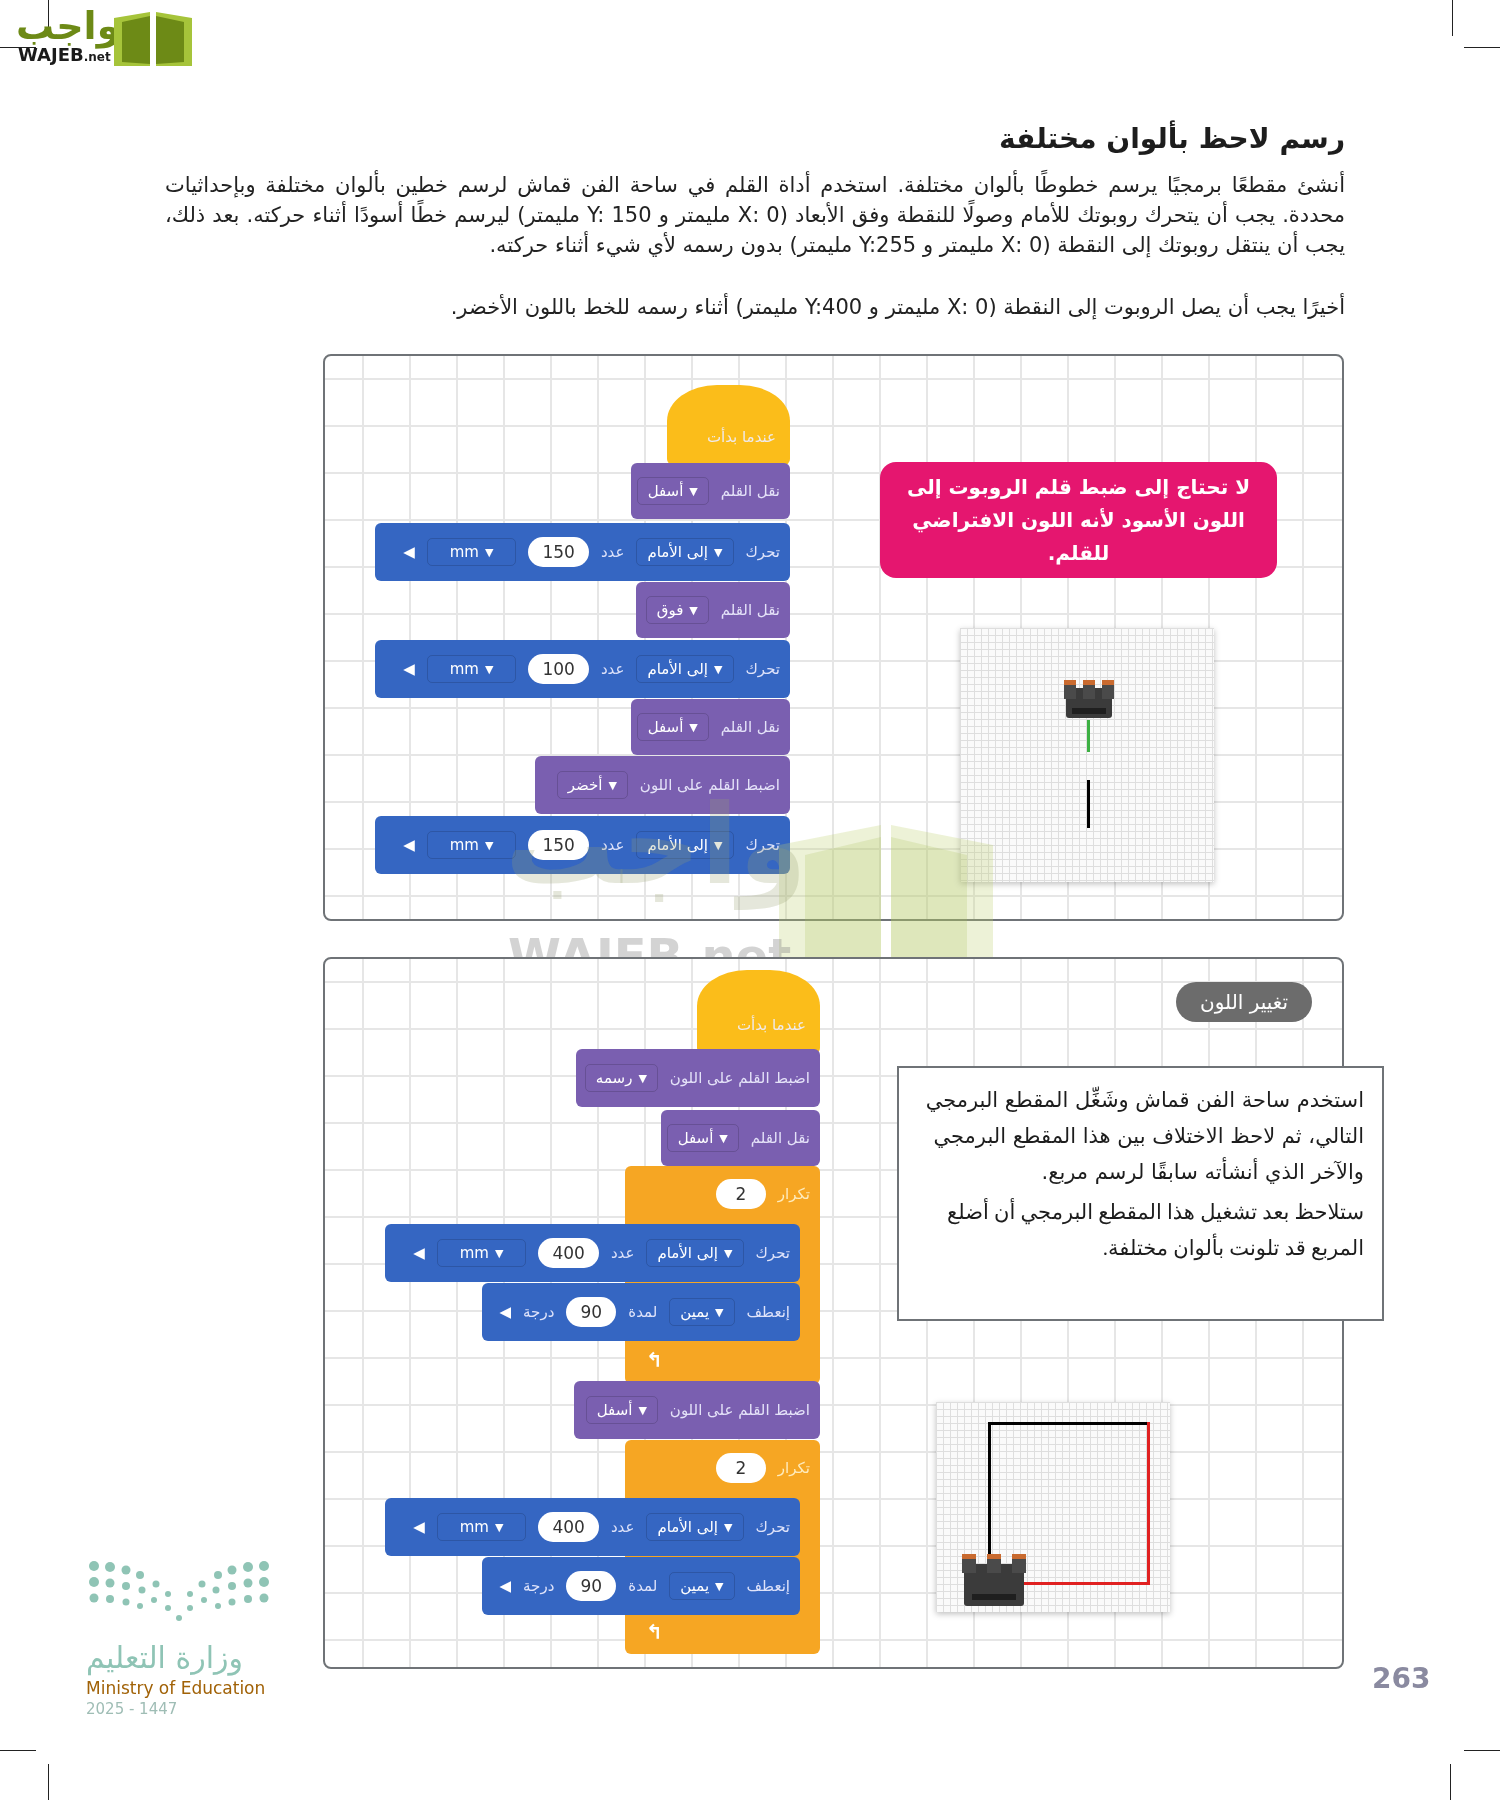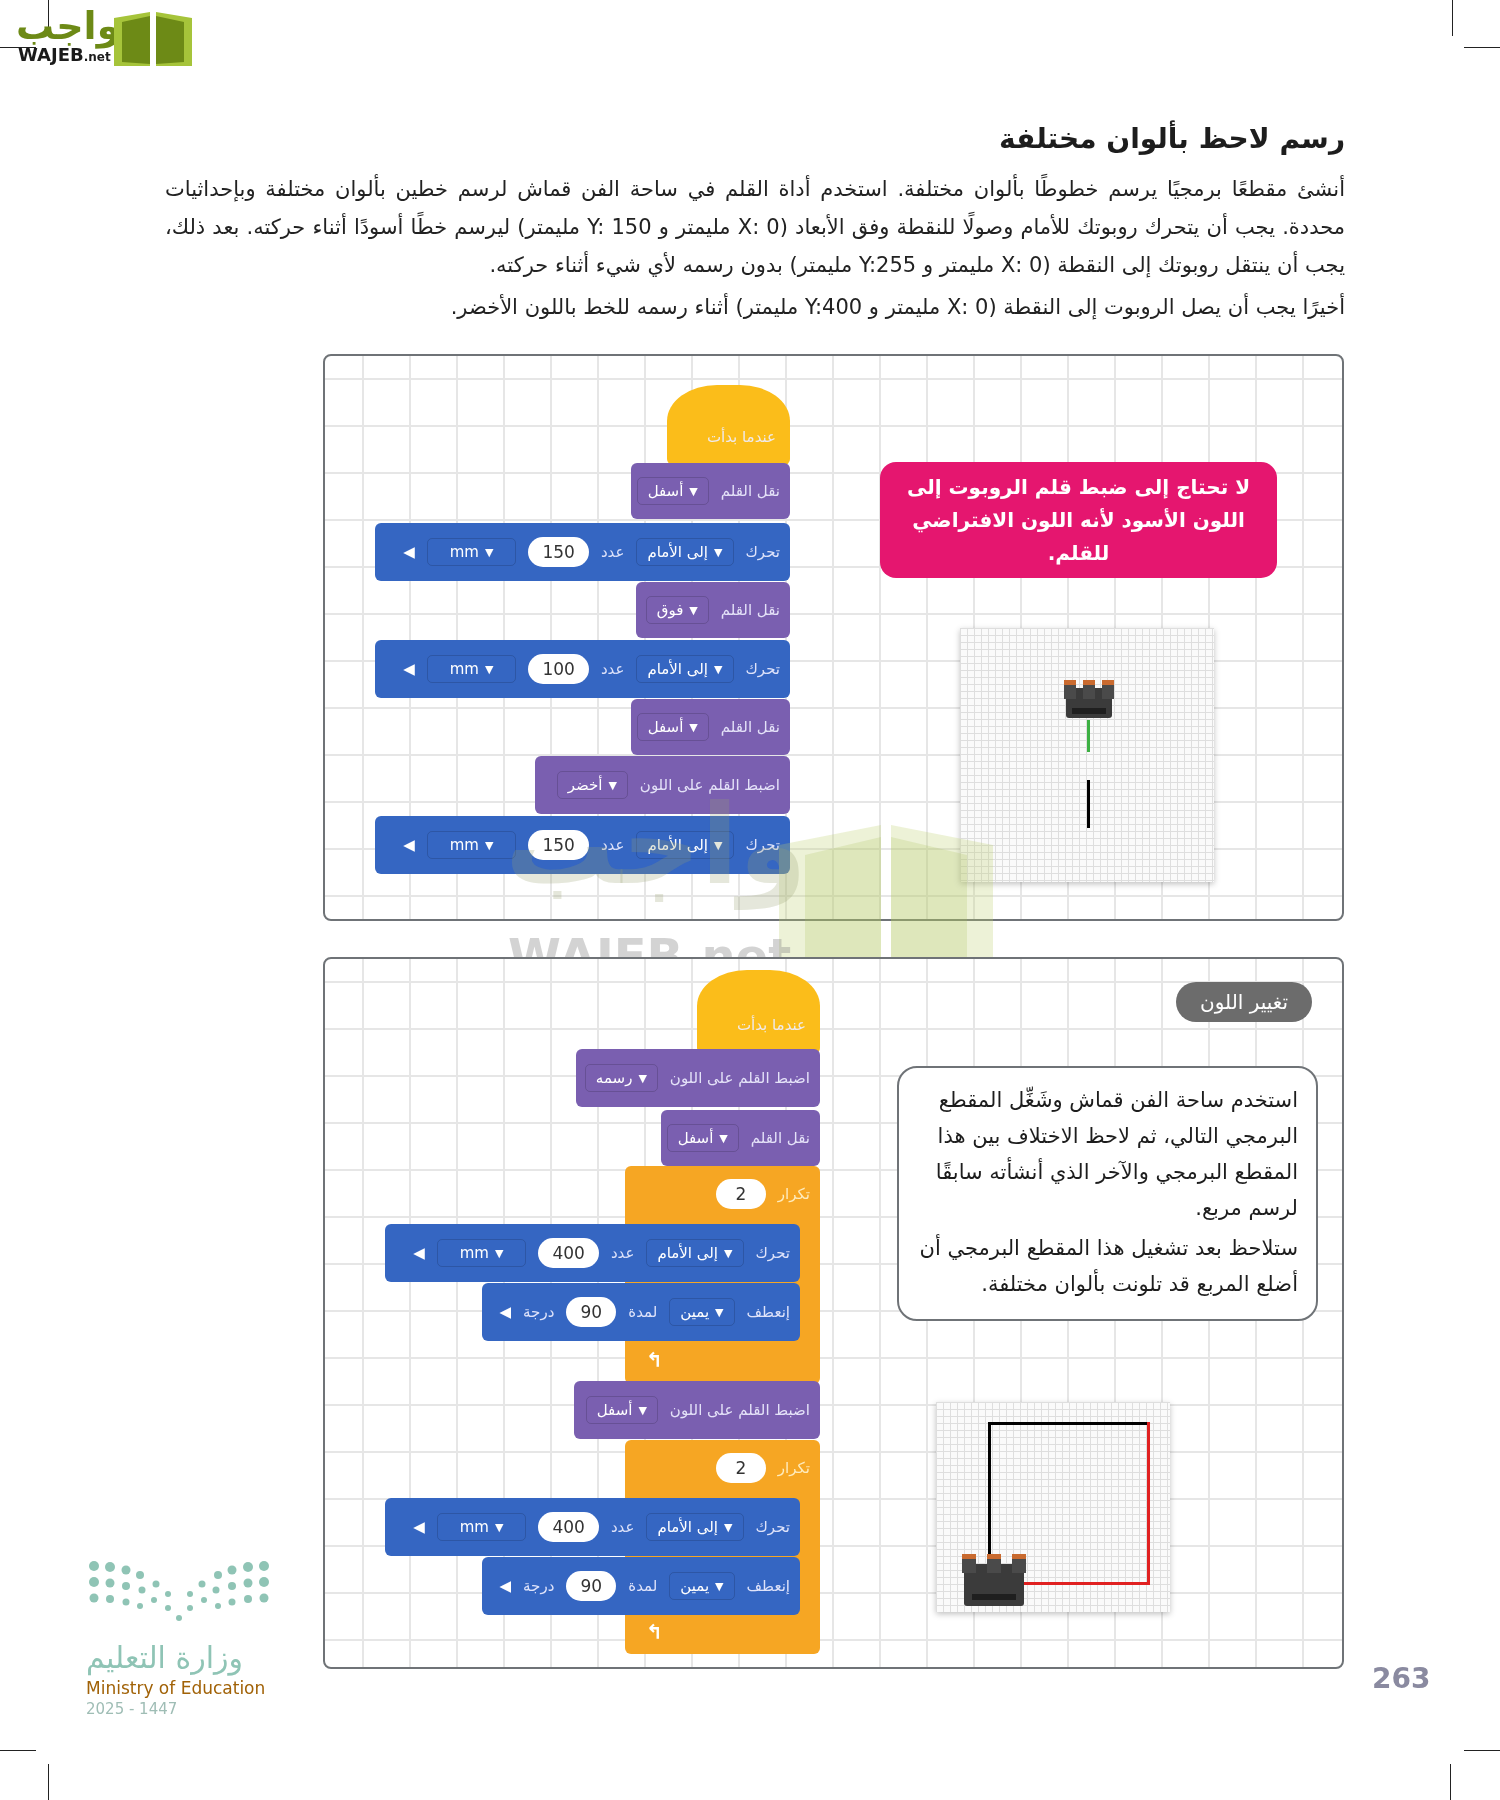--- a/index.html
+++ b/index.html
@@ -8,21 +8,21 @@
   
   .crop{position:absolute;background:#222;}
   
   .logo{left:8px;top:4px;width:180px;height:64px;}
   .logo-ar{position:absolute;left:8px;top:0;font-size:38px;font-weight:bold;color:#6d8a16;line-height:44px;direction:rtl;}
   .logo-en{position:absolute;left:10px;top:40px;font-size:15px;font-weight:bold;color:#1b1b1b;letter-spacing:0;}
   .logo-en span{font-size:12px;}
   .logo-book{position:absolute;left:104px;top:4px;width:82px;height:60px;}
   
   .title{right:155px;top:122px;font-size:28px;font-weight:bold;direction:rtl;text-align:right;color:#1d1d1d;}
-  .para{right:155px;top:170px;width:1180px;font-size:21px;line-height:38px;direction:rtl;text-align:justify;text-align-last:right;color:#222;}
+  .para{right:155px;top:170px;width:1180px;font-size:21px;line-height:30px;direction:rtl;text-align:justify;text-align-last:right;color:#222;}
   .para2{right:155px;top:290px;width:1180px;font-size:21px;line-height:35px;direction:rtl;text-align:right;color:#222;}
   
   .panel{position:absolute;border:2px solid #6f7377;border-radius:8px;box-sizing:border-box;
     background-color:#fff;
     background-image:linear-gradient(#e6e6e6 2px,transparent 2px),linear-gradient(90deg,#e6e6e6 2px,transparent 2px);
     background-size:47px 47px;background-position:-10px 22px;overflow:hidden;}
   .p1{left:323px;top:354px;width:1021px;height:567px;}
   .p2{left:323px;top:957px;width:1021px;height:712px;}
   
   .blk{position:absolute;box-sizing:border-box;display:flex;flex-direction:row-reverse;align-items:center;gap:12px;padding:0 10px;direction:ltr;color:#fff;font-size:15px;border-radius:6px;}
@@ -32,23 +32,23 @@
   .ctl{background:#f6a623;}
   .lbl{white-space:nowrap;color:#eef;opacity:.92;}
   .dd{display:flex;align-items:center;gap:6px;padding:4px 10px;border-radius:5px;border:1px solid rgba(0,0,0,.15);white-space:nowrap;}
   .caret{font-size:11px;}
   .num{background:#fff;color:#333;border-radius:18px;padding:5px 14px;font-size:17px;min-width:22px;text-align:center;}
   .tri{font-size:15px;}
   .loop-arrow{position:absolute;color:#fff;font-size:20px;font-weight:bold;}
   
   .pink{position:absolute;left:880px;top:462px;width:397px;height:116px;background:#e5166f;border-radius:16px;color:#fff;font-size:20px;font-weight:bold;line-height:33px;text-align:center;direction:rtl;display:flex;align-items:center;justify-content:center;padding:0 18px;box-sizing:border-box;}
   .pill{position:absolute;left:1176px;top:982px;width:136px;height:40px;background:#6c6c6c;border-radius:20px;color:#fff;font-size:20px;display:flex;align-items:center;justify-content:center;direction:rtl;}
-  .notebox{position:absolute;left:897px;top:1066px;width:421px;height:255px;border:2px solid #6f7377;border-radius:20px;background:#fff;box-sizing:border-box;padding:14px 18px;direction:rtl;text-align:right;font-size:21px;line-height:36px;color:#1d1d1d;}
+  .notebox{position:absolute;left:897px;top:1066px;width:487px;height:255px;border:2px solid #6f7377;border-radius:0;background:#fff;box-sizing:border-box;padding:14px 18px;direction:rtl;text-align:right;font-size:21px;line-height:36px;color:#1d1d1d;}
   .notebox p{margin:0;}
-  .notebox p+p{margin-top:4px;}
+  .notebox p+p{margin-top:4px;font-family:Liberation Serif, serif;}
   
   .stage{position:absolute;background-color:#fafafa;
     background-image:linear-gradient(#dedede 1px,transparent 1px),linear-gradient(90deg,#dedede 1px,transparent 1px);
     background-size:7px 7px;box-shadow:0 2px 6px rgba(0,0,0,.25);}
   .robot{position:absolute;width:50px;height:40px;}
   .robot .body{position:absolute;left:2px;top:10px;width:46px;height:30px;background:#3b3b3b;border-radius:3px;}
   .robot .post{position:absolute;top:2px;width:12px;height:14px;background:#4a4a4a;border-top:5px solid #c96a2f;}
   .robot .bar{position:absolute;left:8px;top:30px;width:34px;height:6px;background:#1f1f1f;}
   
   .wm-ar{position:absolute;left:505px;top:790px;font-size:110px;font-weight:bold;color:rgba(150,160,110,.25);line-height:1;direction:rtl;}

